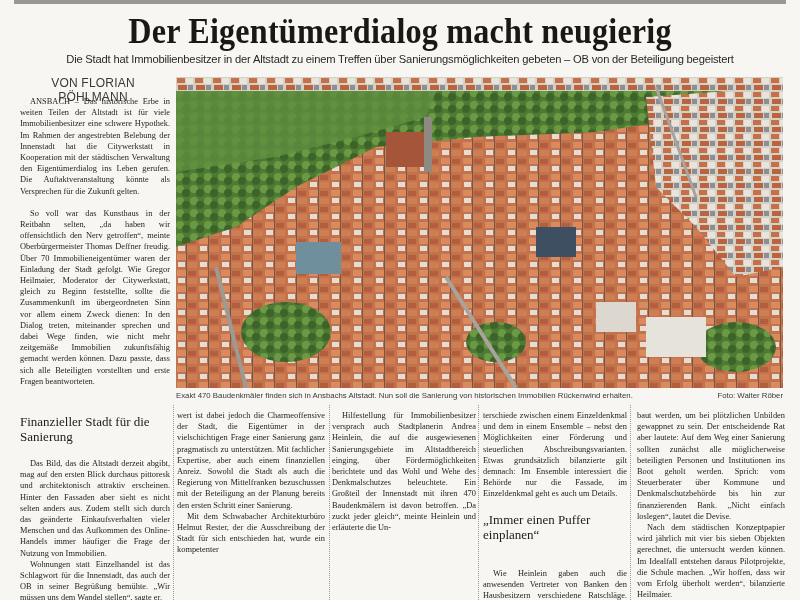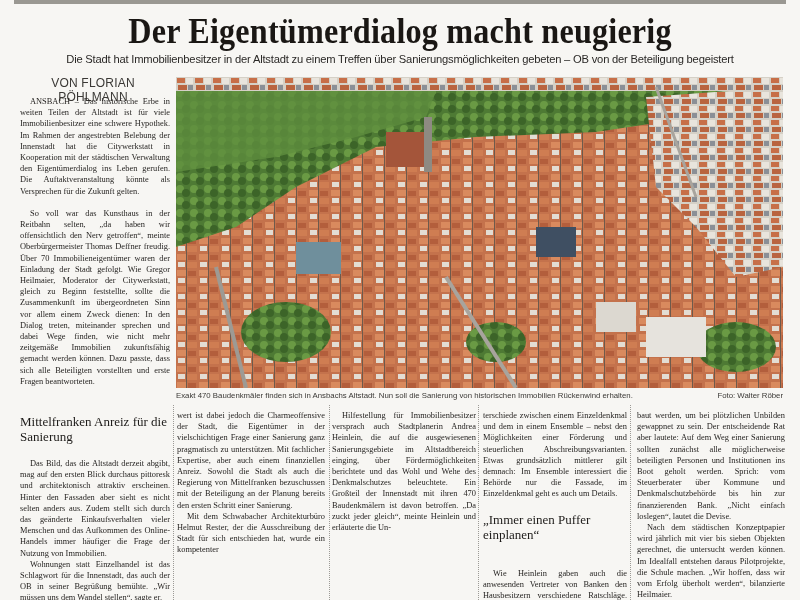--- a/index.html
+++ b/index.html
@@ -138,42 +138,42 @@
     <rect x="420" y="225" width="40" height="30" fill="#dcd8d0"></rect>
   </svg>
 </div>
 
 <div class="caption">
   <span>Exakt 470 Baudenkmäler finden sich in Ansbachs Altstadt. Nun soll die Sanierung von historischen Immobilien Rückenwind erhalten.</span>
   <span>Foto: Walter Röber</span>
 </div>
 
 <div class="col" style="left:20px; top:402px; width:150px;">
-  <div class="subtitle" style="margin-top:12px;">Mittelfranken Anreiz für die Sanierung</div>
+  <div class="subtitle" style="margin-top:12px;">Finanzieller Stadt für die Sanierung</div>
   <p>Das Bild, das die Altstadt derzeit abgibt, mag auf den ersten Blick durchaus pittoresk und architektonisch attraktiv erscheinen. Hinter den Fassaden aber sieht es nicht selten anders aus. Zudem stellt sich durch das geänderte Einkaufsverhalten vieler Menschen und das Aufkommen des Online-Handels immer häufiger die Frage der Nutzung von Immobilien.</p>
   <p>Wohnungen statt Einzelhandel ist das Schlagwort für die Innenstadt, das auch der OB in seiner Begrüßung bemühte. „Wir müssen uns dem Wandel stellen“, sagte er.</p>
 </div>
 
 <div class="divider" style="left:173px; top:405px; height:195px;"></div>
 
 <div class="col" style="left:177px; top:410px; width:148px;">
   <p class="noind">wert ist dabei jedoch die Charmeoffensive der Stadt, die Eigentümer in der vielschichtigen Frage einer Sanierung ganz pragmatisch zu unterstützen. Mit fachlicher Expertise, aber auch einem finanziellen Anreiz. Sowohl die Stadt als auch die Regierung von Mittelfranken bezuschussen mit der Beteiligung an der Planung bereits den ersten Schritt einer Sanierung.</p>
   <p>Mit dem Schwabacher Architekturbüro Helmut Rester, der die Ausschreibung der Stadt für sich entschieden hat, wurde ein kompetenter</p>
 </div>
 
 <div class="divider" style="left:329px; top:405px; height:195px;"></div>
 
 <div class="col" style="left:332px; top:410px; width:144px;">
   <p>Hilfestellung für Immobilienbesitzer versprach auch Stadtplanerin Andrea Heinlein, die auf die ausgewiesenen Sanierungsgebiete im Altstadtbereich einging, über Fördermöglichkeiten berichtete und das Wohl und Wehe des Denkmalschutzes beleuchtete. Ein Großteil der Innenstadt mit ihren 470 Baudenkmälern ist davon betroffen. „Da zuckt jeder gleich“, meinte Heinlein und erläuterte die Un-</p>
 </div>
 
 <div class="divider" style="left:478px; top:405px; height:195px;"></div>
 
 <div class="col" style="left:483px; top:410px; width:144px;">
-  <p class="noind">terschiede zwischen einem Einzeldenkmal und dem in einem Ensemble – nebst den Möglichkeiten einer Förderung und steuerlichen Abschreibungsvarianten. Etwas grundsätzlich mittlerer gilt demnach: Im Ensemble interessiert die Behörde nur die Fassade, im Einzeldenkmal geht es auch um Details.</p>
+  <p class="noind">terschiede zwischen einem Einzeldenkmal und dem in einem Ensemble – nebst den Möglichkeiten einer Förderung und steuerlichen Abschreibungsvarianten. Etwas grundsätzlich bilanzierte gilt demnach: Im Ensemble interessiert die Behörde nur die Fassade, im Einzeldenkmal geht es auch um Details.</p>
   <div class="subtitle" style="margin:12px 0 26px 0;">„Immer einen Puffer einplanen“</div>
   <p>Wie Heinlein gaben auch die anwesenden Vertreter von Banken den Hausbesitzern verschiedene Ratschläge. Kredite sollten realistisch gestaltet und immer ein Puffer einge-</p>
 </div>
 
 <div class="divider" style="left:630px; top:405px; height:195px;"></div>
 
 <div class="col" style="left:637px; top:410px; width:148px;">
   <p class="noind">baut werden, um bei plötzlichen Unbilden gewappnet zu sein. Der entscheidende Rat aber lautete: Auf dem Weg einer Sanierung sollten zunächst alle möglicherweise beteiligten Personen und Institutionen ins Boot geholt werden. Sprich: vom Steuerberater über Kommune und Denkmalschutzbehörde bis hin zur finanzierenden Bank. „Nicht einfach loslegen“, lautet die Devise.</p>
   <p>Nach dem städtischen Konzeptpapier wird jährlich mit vier bis sieben Objekten gerechnet, die untersucht werden können. Im Idealfall entstehen daraus Pilotprojekte, die Schule machen. „Wir hoffen, dass wir vom Erfolg überholt werden“, bilanzierte Heilmaier.</p>
 </div>

